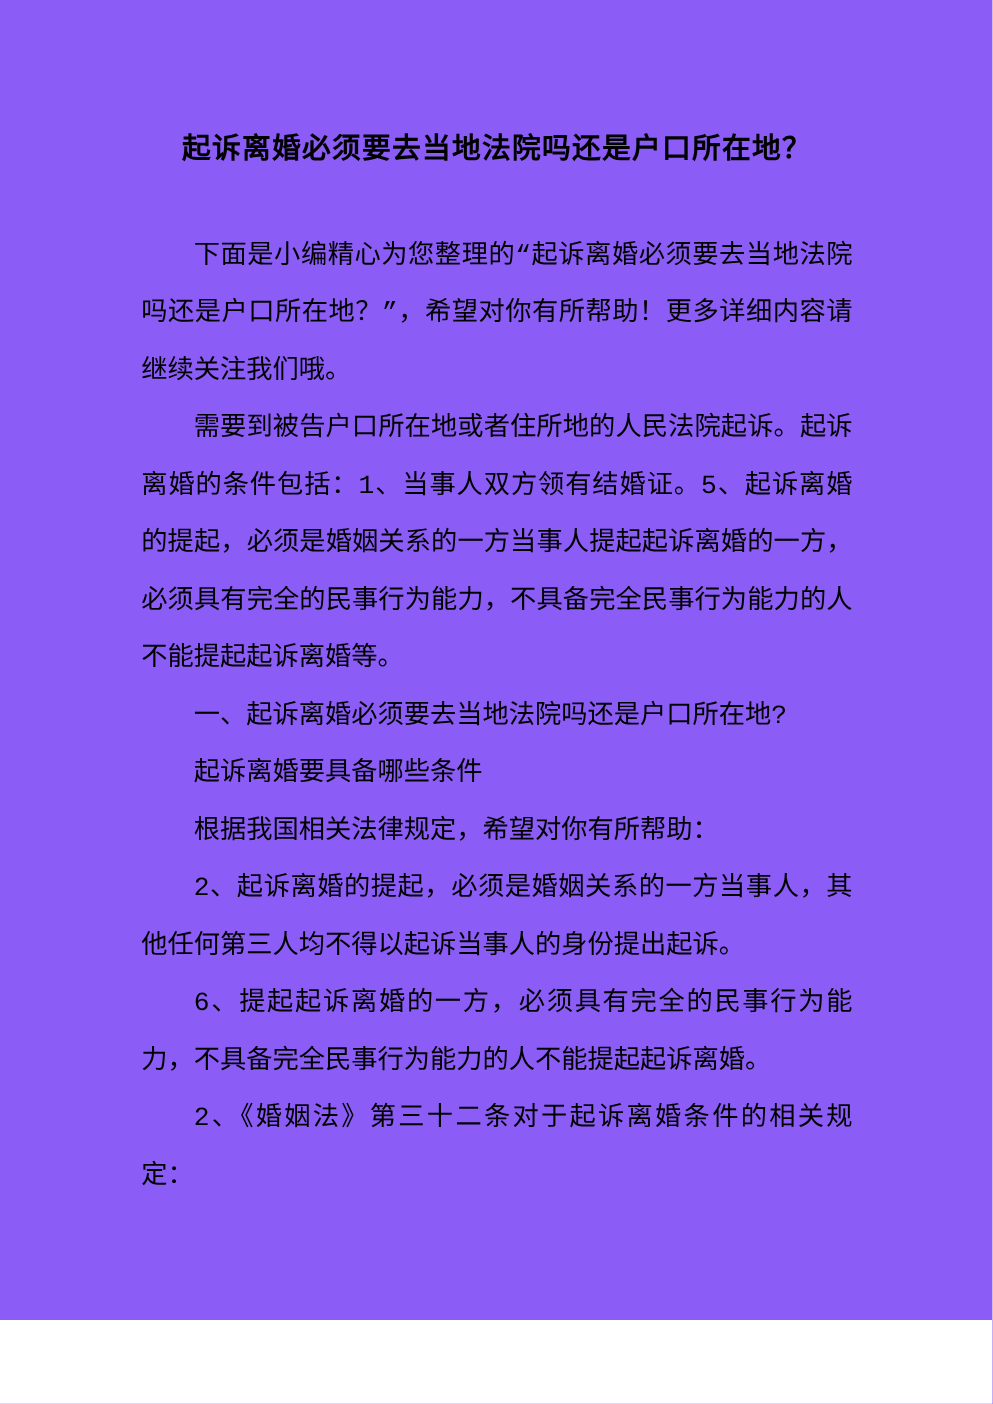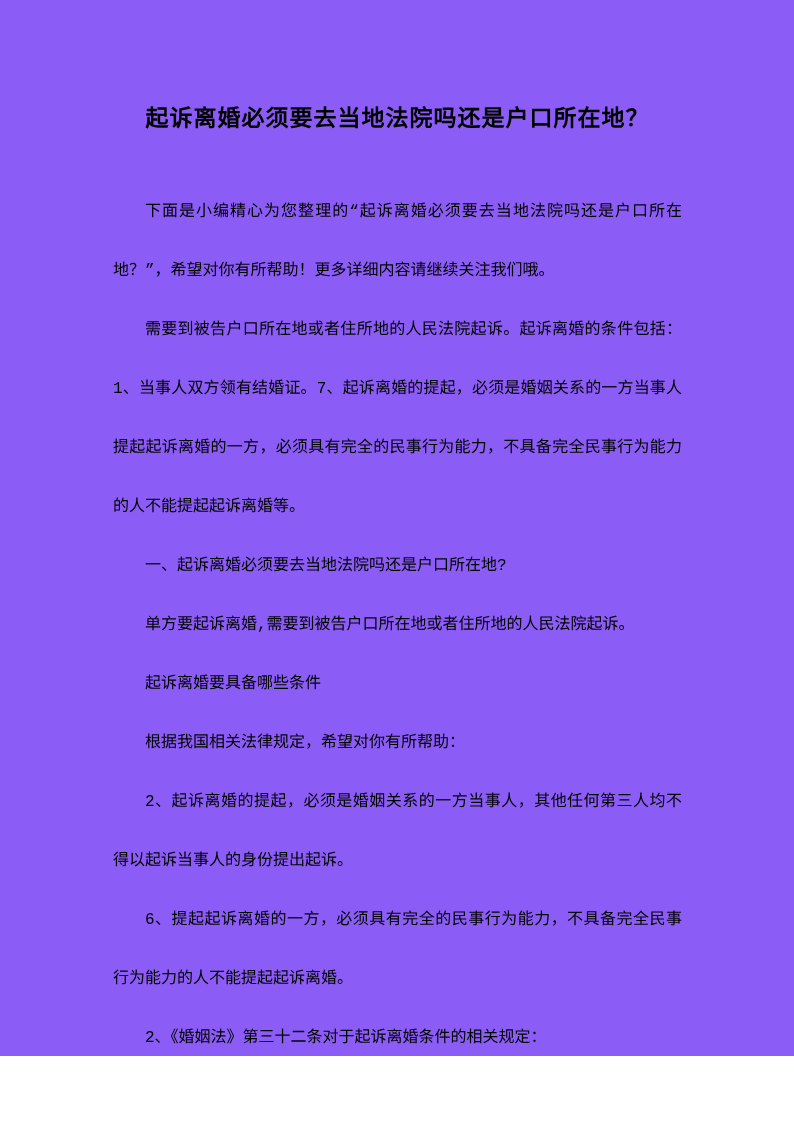--- a/index.html
+++ b/index.html
@@ -28,38 +28,37 @@
     font-weight: bold;
     text-align: center;
     line-height: 36px;
     letter-spacing: 1px;
   }
   .doc-body {
     margin-top: 45px;
   }
   .doc-body p {
     margin: 0;
-    font-size: 16px;
-    line-height: 59px;
+    font-size: 21px;
+    line-height: 46px;
     text-align: justify;
     text-indent: 2em;
     word-break: break-all;
   }
 </style>
 </head>
 <body>
 
 <div class="page">
   <div class="content">
     <h1 class="doc-title">起诉离婚必须要去当地法院吗还是户口所在地？</h1>
     <div class="doc-body">
       <p>下面是小编精心为您整理的“起诉离婚必须要去当地法院吗还是户口所在地？”，希望对你有所帮助！更多详细内容请继续关注我们哦。</p>
-      <p>需要到被告户口所在地或者住所地的人民法院起诉。起诉离婚的条件包括：1、当事人双方领有结婚证。7、起诉离婚的提起，必须是婚姻关系的一方当事人提起起诉离婚的一方，必须具有完全的民事行为能力，不具备完全民事行为能力的人不能提起起诉离婚等。</p>
+      <p>需要到被告户口所在地或者住所地的人民法院起诉。起诉离婚的条件包括：1、当事人双方领有结婚证。5、起诉离婚的提起，必须是婚姻关系的一方当事人提起起诉离婚的一方，必须具有完全的民事行为能力，不具备完全民事行为能力的人不能提起起诉离婚等。</p>
       <p>一、起诉离婚必须要去当地法院吗还是户口所在地?</p>
-      <p>单方要起诉离婚,需要到被告户口所在地或者住所地的人民法院起诉。</p>
       <p>起诉离婚要具备哪些条件</p>
       <p>根据我国相关法律规定，希望对你有所帮助：</p>
       <p>2、起诉离婚的提起，必须是婚姻关系的一方当事人，其他任何第三人均不得以起诉当事人的身份提出起诉。</p>
       <p>6、提起起诉离婚的一方，必须具有完全的民事行为能力，不具备完全民事行为能力的人不能提起起诉离婚。</p>
       <p>2、《婚姻法》第三十二条对于起诉离婚条件的相关规定：</p>
     </div>
   </div>
 </div>
 
 </body></html>

